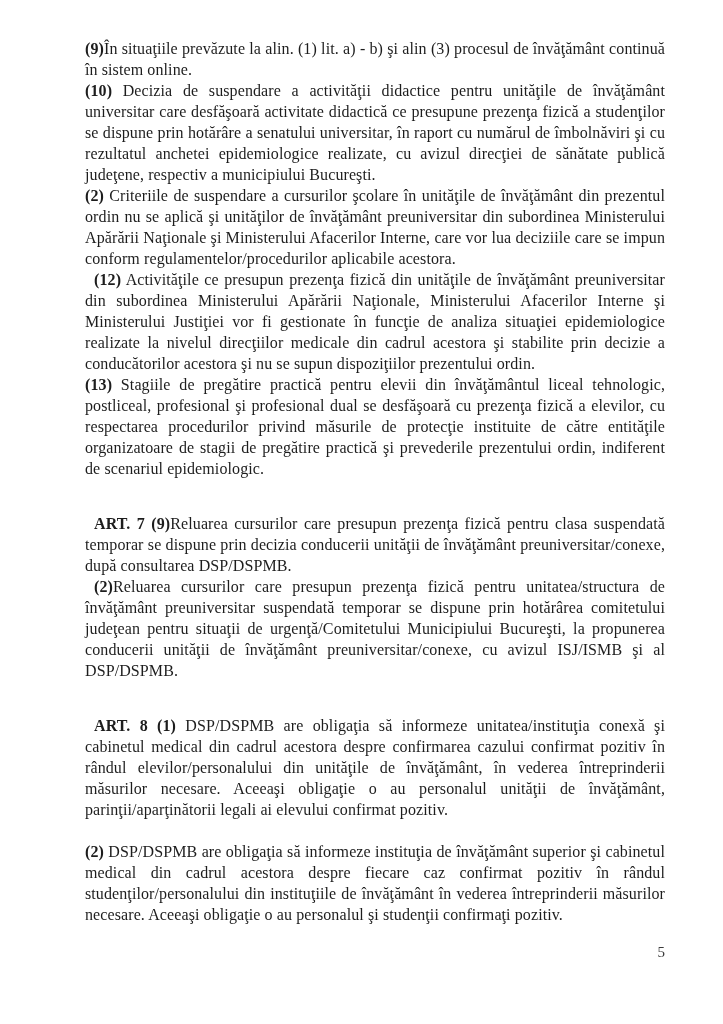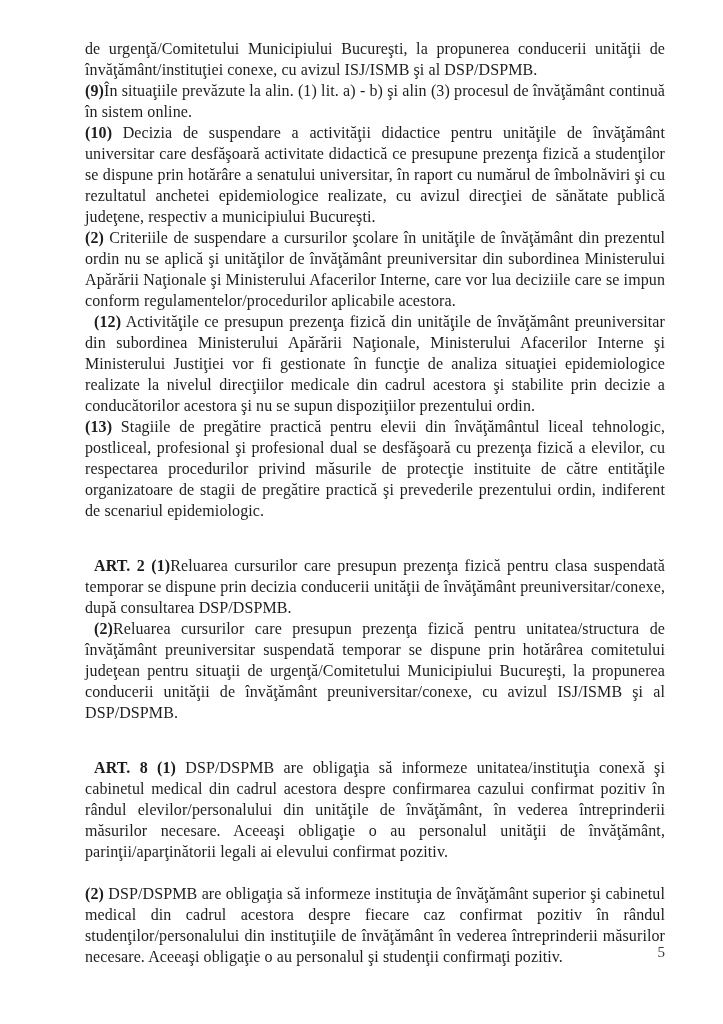--- a/index.html
+++ b/index.html
@@ -36,25 +36,24 @@
     width: 580px;
     text-align: right;
     font-size: 15px;
     color: #3a3a3a;
   }
 </style>
 </head>
 <body>
 
 <div class="page">
-    <p class="para"><span>de urgenţă/Comitetului Municipiului Bucureşti, la propunerea conducerii unităţii de învăţământ/instituţiei conexe, cu avizul ISJ/ISMB şi al  DSP/DSPMB.</span></p>
     <p class="para"><span class="bold">(9)</span><span>În situaţiile prevăzute la alin. (1) lit. a) - b) şi alin (3) procesul de învăţământ continuă în sistem online.</span></p>
     <p class="para"><span class="bold">(10)</span><span> Decizia de suspendare a activităţii didactice pentru unităţile de învăţământ universitar care desfăşoară activitate didactică ce presupune prezenţa fizică a studenţilor se dispune prin hotărâre a senatului universitar, în raport cu numărul de îmbolnăviri şi cu rezultatul anchetei epidemiologice realizate, cu avizul direcţiei de sănătate publică judeţene, respectiv a municipiului Bucureşti.</span></p>
     <p class="para"><span class="bold">(2)</span><span> Criteriile de suspendare a cursurilor şcolare în unităţile de învăţământ din prezentul ordin nu se aplică şi unităţilor de învăţământ preuniversitar din subordinea Ministerului Apărării Naţionale şi Ministerului Afacerilor Interne, care vor lua deciziile care se impun conform regulamentelor/procedurilor aplicabile acestora.</span></p>
     <p class="para indent"><span class="bold">(12)</span><span> Activităţile ce presupun prezenţa fizică din unităţile de învăţământ preuniversitar din subordinea Ministerului Apărării Naţionale, Ministerului Afacerilor Interne şi Ministerului Justiţiei vor fi gestionate în funcţie de analiza situaţiei epidemiologice realizate la nivelul direcţiilor medicale din cadrul acestora şi stabilite prin decizie a conducătorilor acestora şi nu se supun dispoziţiilor prezentului ordin.</span></p>
     <p class="para"><span class="bold">(13)</span><span> Stagiile de pregătire practică pentru elevii din învăţământul liceal tehnologic, postliceal, profesional şi profesional dual se desfăşoară cu prezenţa fizică a elevilor, cu respectarea procedurilor privind măsurile de protecţie instituite de către entităţile organizatoare de stagii de pregătire practică şi prevederile prezentului ordin, indiferent de scenariul epidemiologic.</span></p>
-    <p class="para indent gap-large"><span class="bold">ART. 2   (1)</span><span>Reluarea cursurilor care presupun prezenţa fizică pentru clasa  suspendată temporar se dispune prin decizia conducerii unităţii de învăţământ preuniversitar/conexe, după consultarea DSP/DSPMB.</span></p>
+    <p class="para indent gap-large"><span class="bold">ART. 7   (9)</span><span>Reluarea cursurilor care presupun prezenţa fizică pentru clasa  suspendată temporar se dispune prin decizia conducerii unităţii de învăţământ preuniversitar/conexe, după consultarea DSP/DSPMB.</span></p>
     <p class="para indent"><span class="bold">(2)</span><span>Reluarea cursurilor care presupun prezenţa fizică pentru unitatea/structura de învăţământ preuniversitar suspendată temporar se dispune prin hotărârea comitetului judeţean pentru situaţii de urgenţă/Comitetului Municipiului Bucureşti, la propunerea conducerii unităţii de învăţământ preuniversitar/conexe, cu avizul ISJ/ISMB şi al  DSP/DSPMB.</span></p>
     <p class="para indent gap-large"><span class="bold">ART. 8   (1)</span><span> DSP/DSPMB   are obligaţia să informeze unitatea/instituţia conexă şi cabinetul medical din cadrul acestora despre confirmarea cazului confirmat pozitiv în rândul elevilor/personalului din unităţile de învăţământ, în vederea întreprinderii măsurilor necesare. Aceeaşi obligaţie o au personalul unităţii de învăţământ, parinţii/aparţinătorii legali ai elevului confirmat pozitiv.</span></p>
     <p class="para gap-medium"><span class="bold">(2)</span><span> DSP/DSPMB are obligaţia să informeze instituţia de învăţământ superior şi cabinetul medical din cadrul acestora despre fiecare caz confirmat pozitiv în rândul studenţilor/personalului din instituţiile de învăţământ în vederea întreprinderii măsurilor necesare. Aceeaşi obligaţie o au personalul şi studenţii confirmaţi pozitiv.</span></p>
   </div>
 
 <div class="footer-page-number">5</div>
 
 </body></html>

